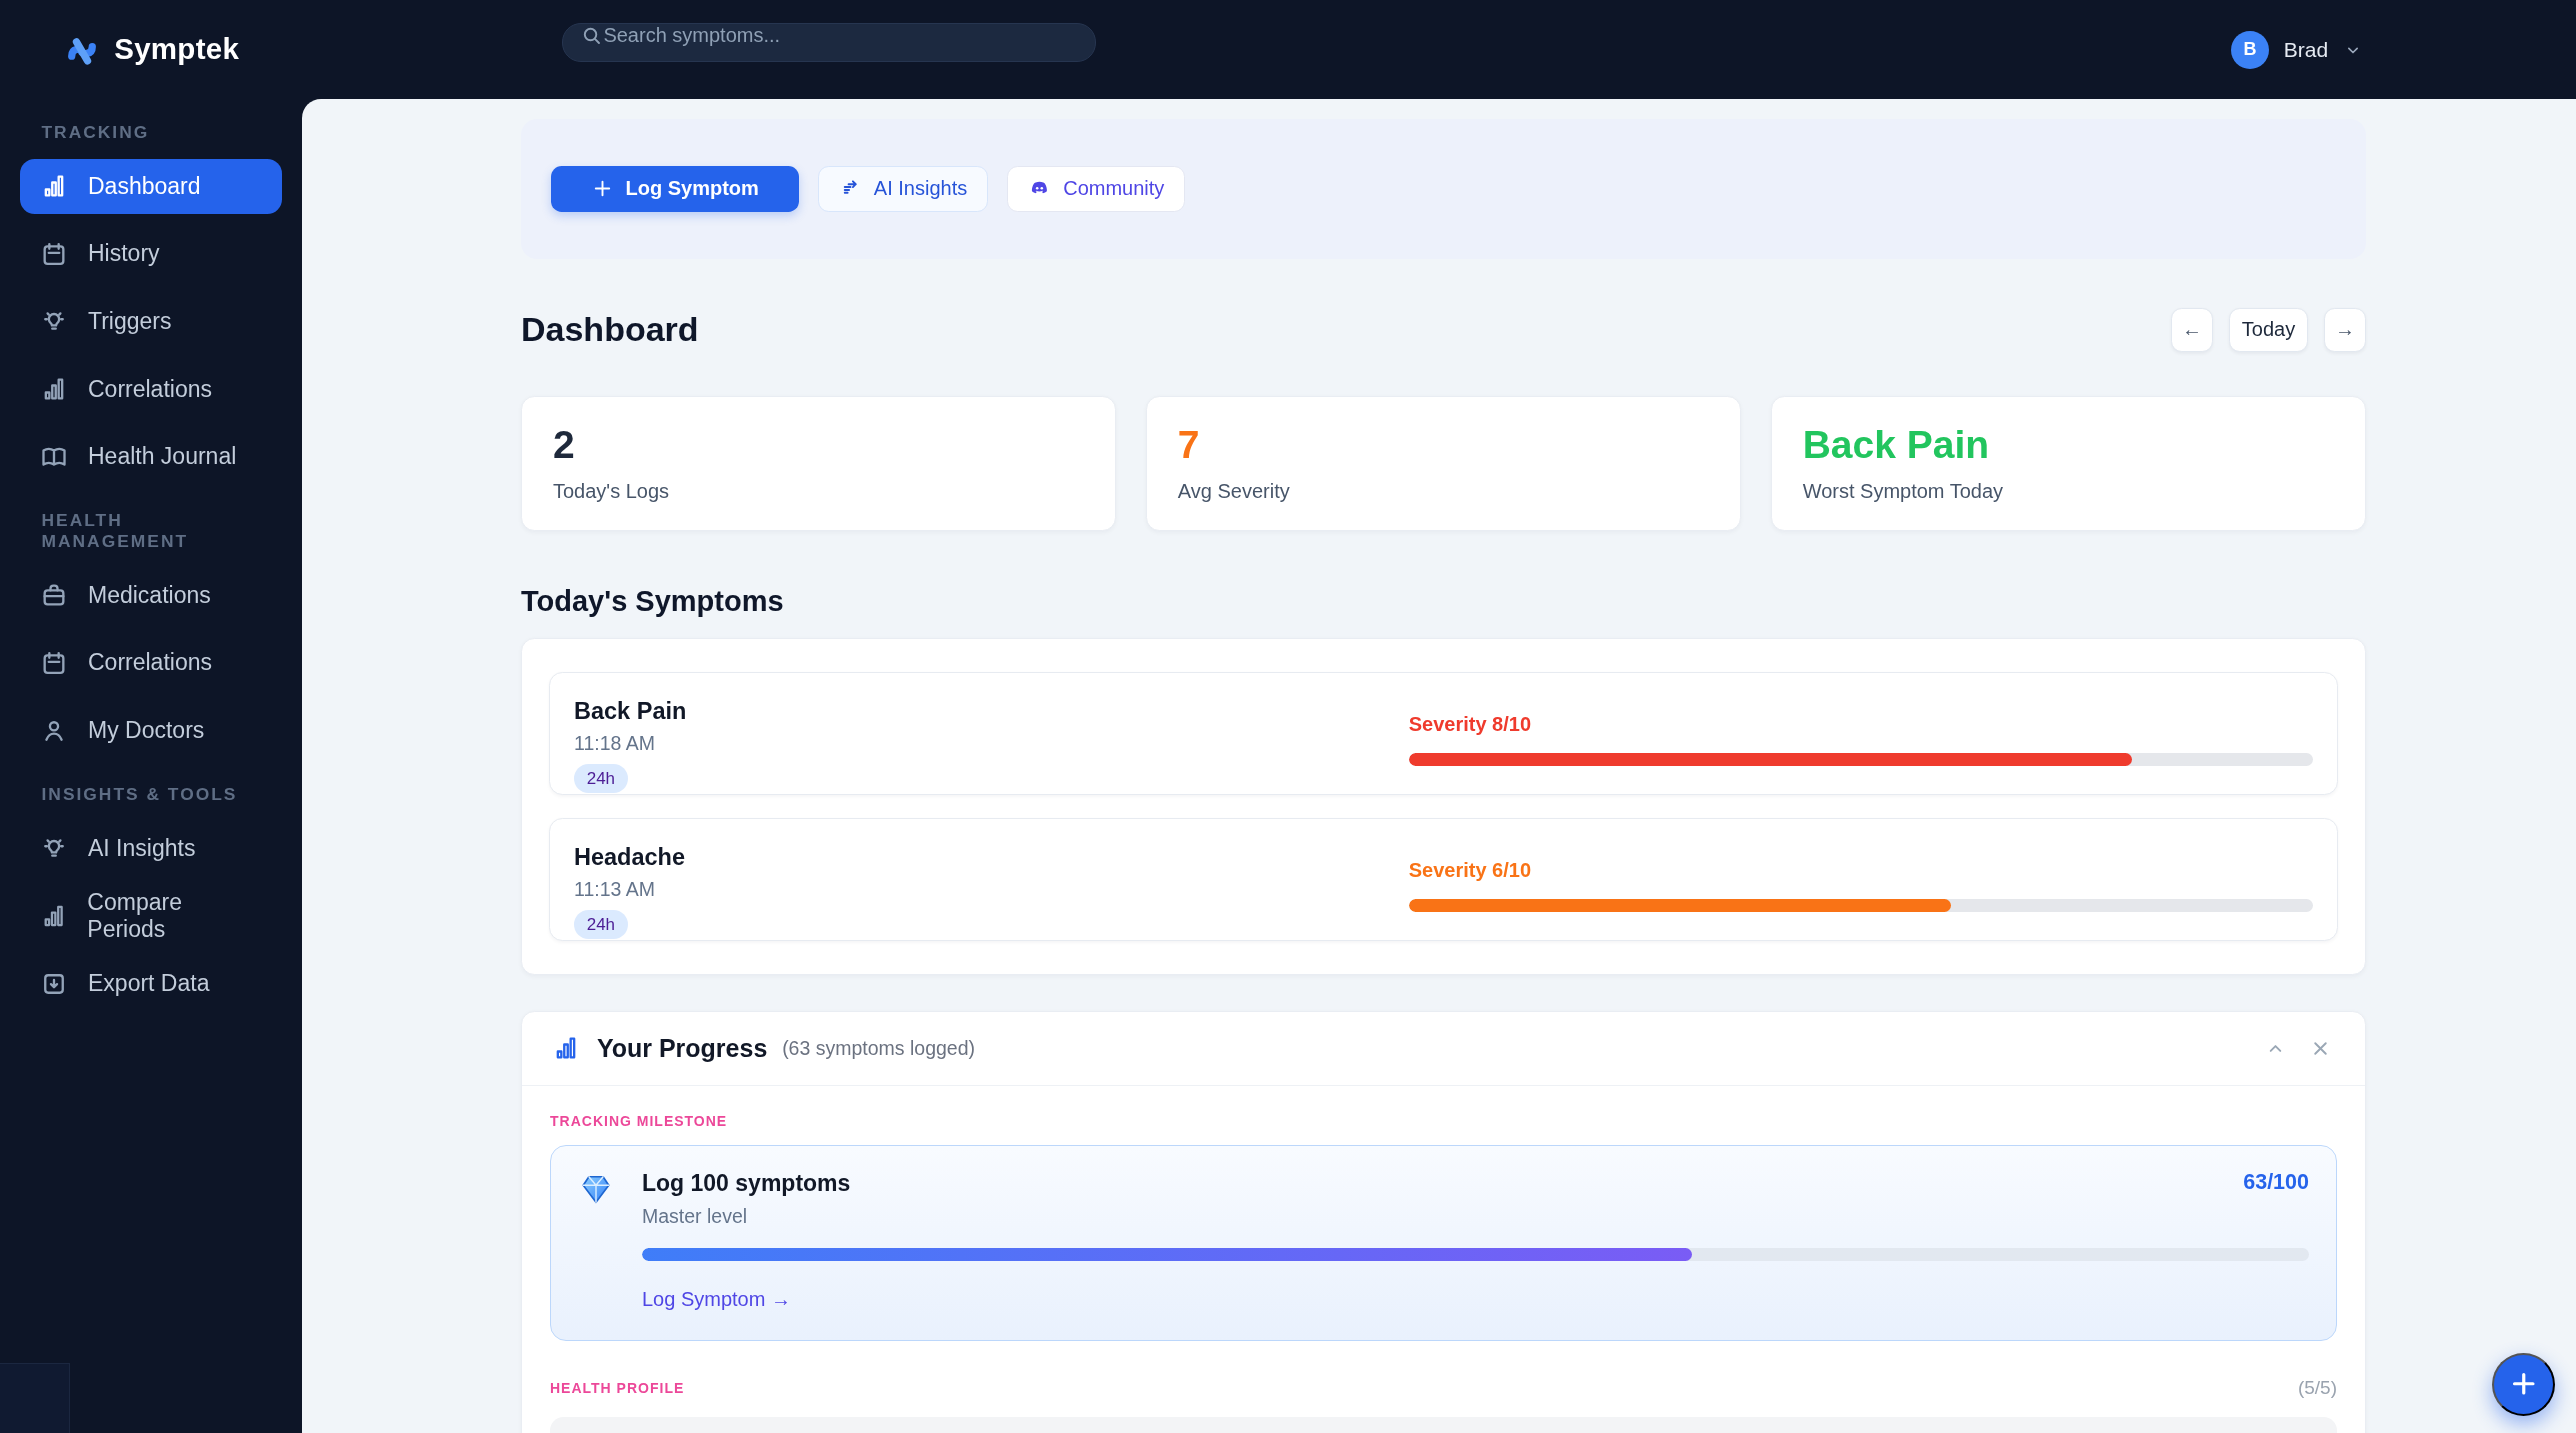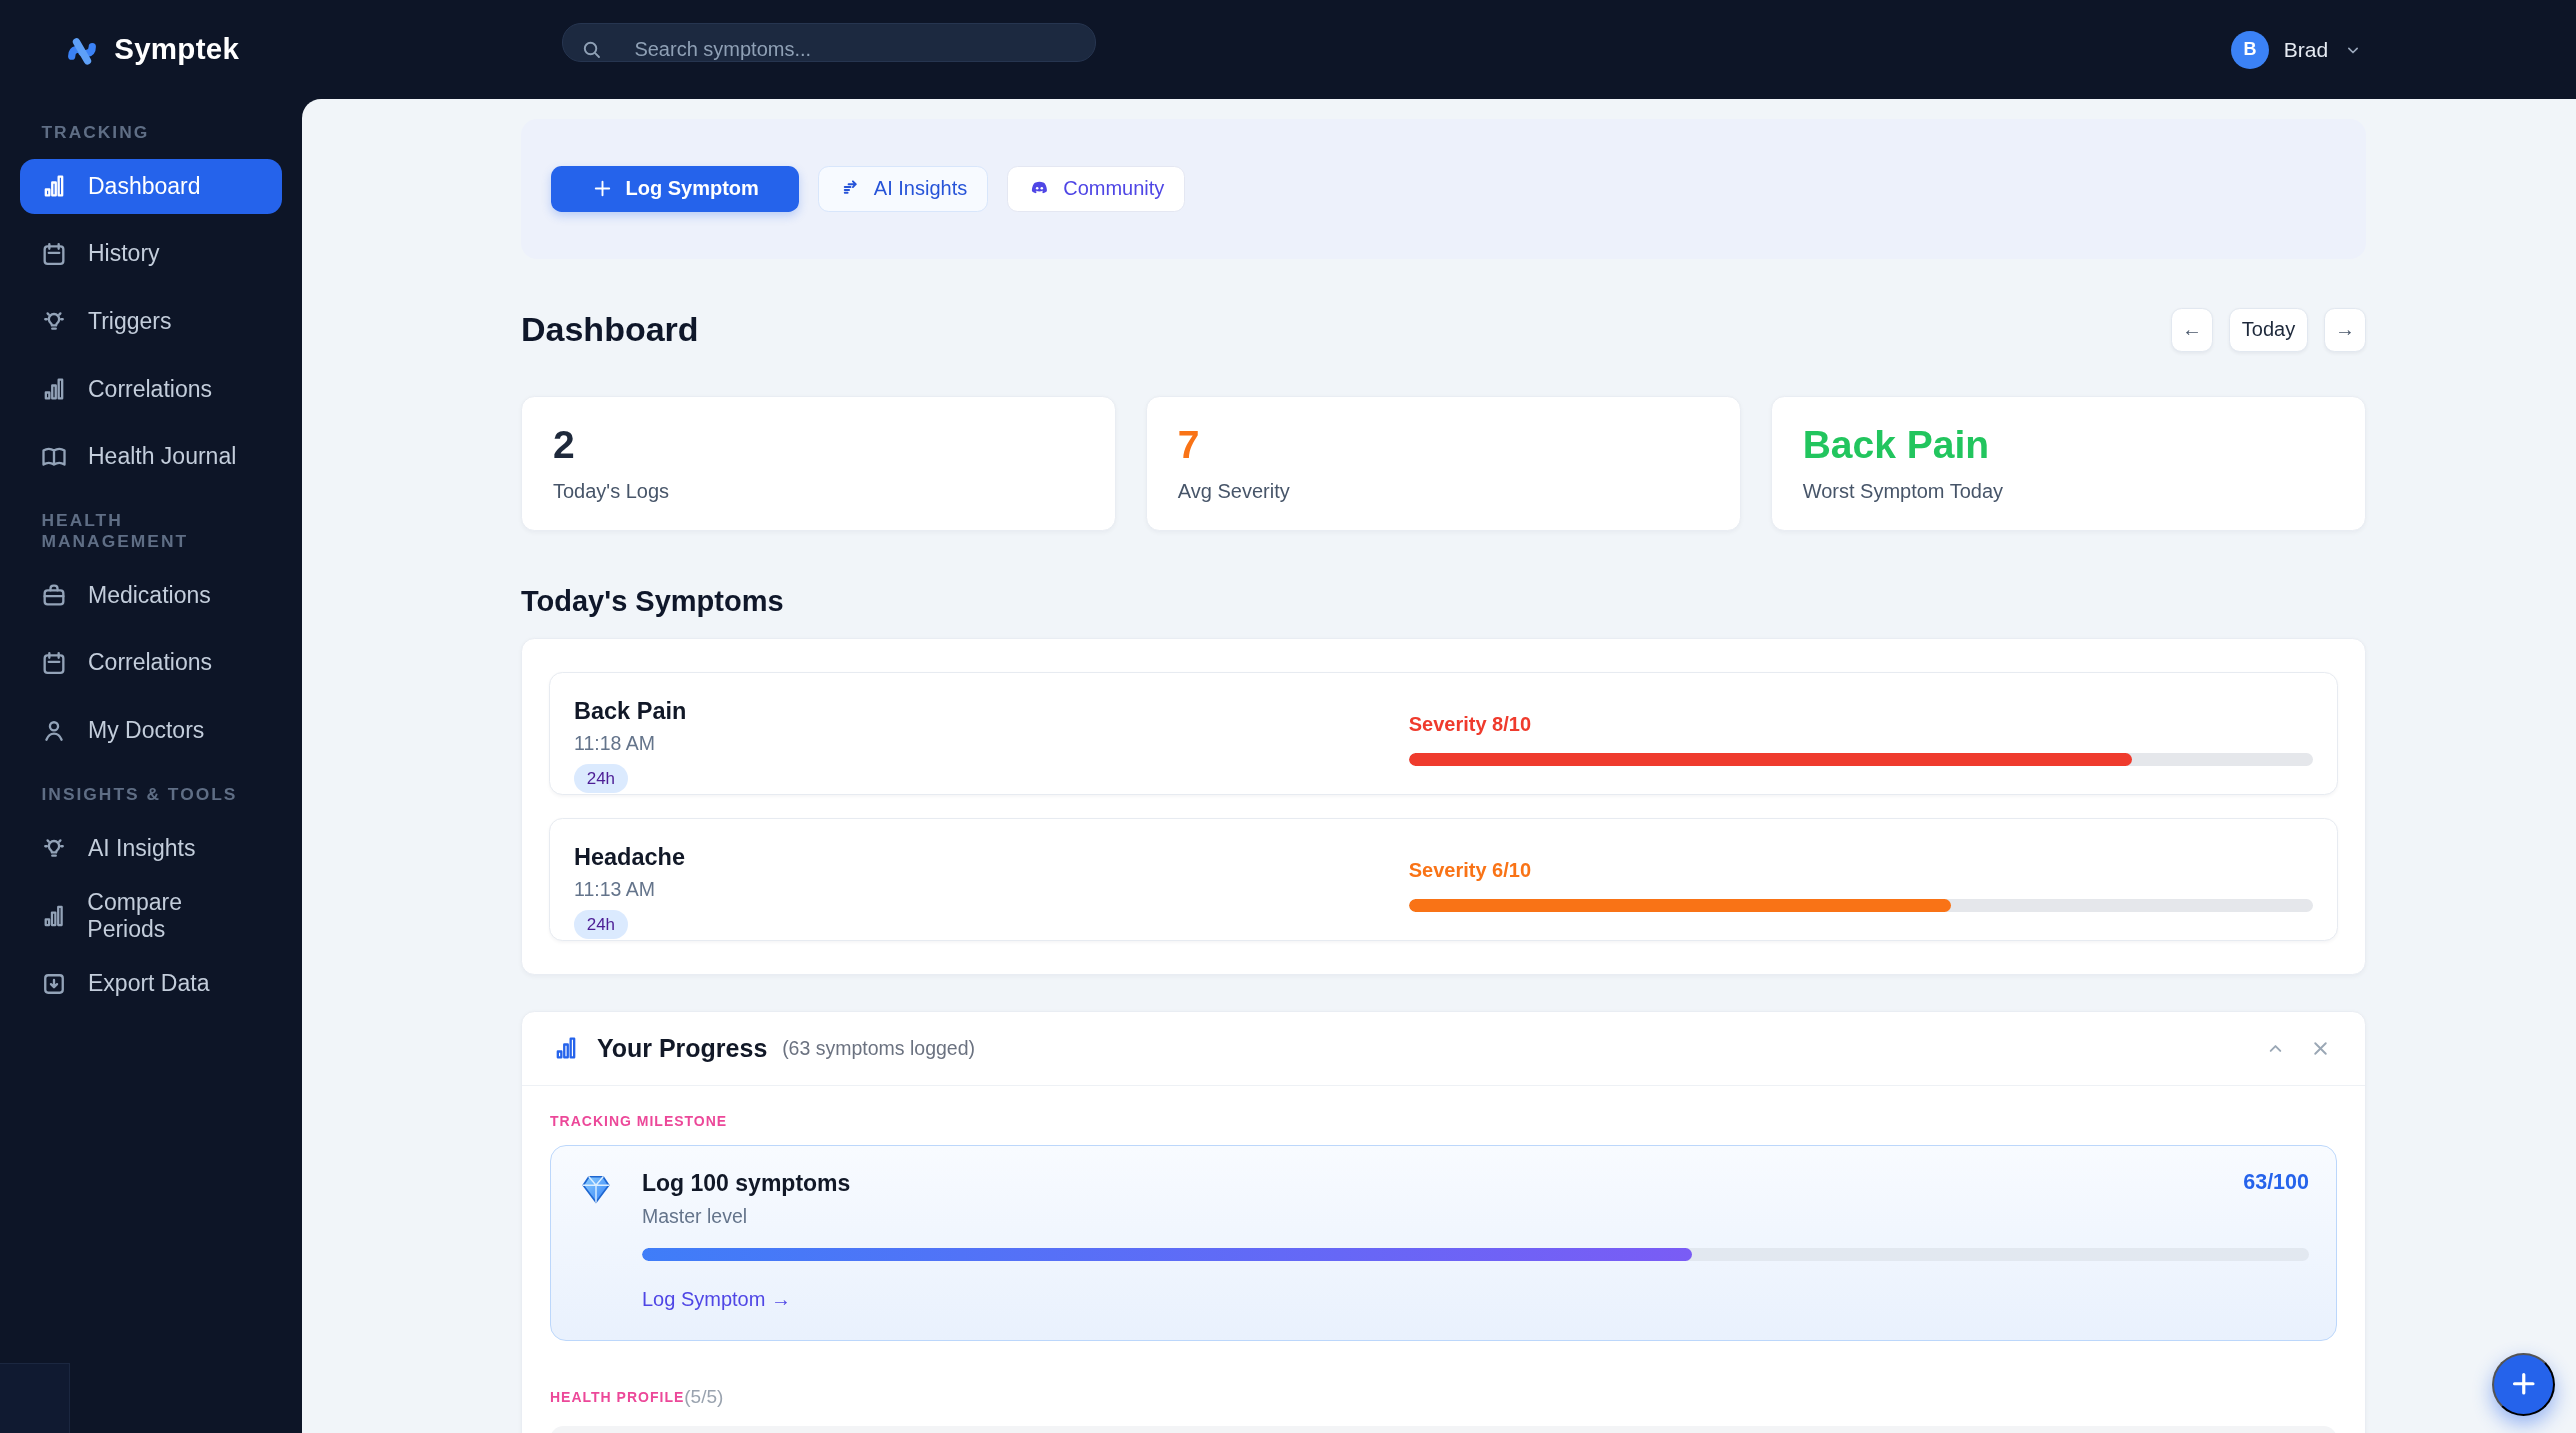--- a/index.html
+++ b/index.html
@@ -22,21 +22,21 @@
   .nav-item svg { width:28px; height:28px; stroke:#93a3b8; }
   .nav-item.active { background:#2563eb; color:#ffffff; }
   .nav-item.active svg { stroke:#ffffff; }
   .corner-box { position:absolute; left:0; bottom:0; width:70px; height:71px;
                 background:#101a31; border-top:1.3px solid #1b2740; border-right:1.3px solid #1b2740; }
 
   
   .topbar { position:absolute; left:302px; right:0; top:0; height:99px; background:#0d1527; }
   .search-box { position:absolute; left:260px; top:23px; width:534px; height:39px;
                 background:#1c2940; border:1.3px solid #263550; border-radius:19px;
-                display:flex; align-items:flex-end; gap:31px; padding:0 17.4px; }
+                display:flex; align-items:flex-start; gap:0; padding:0 17.4px; }
   .search-box svg { width:23px; height:23px; stroke:#8fa0b5; flex:none; }
   .search-box input { background:transparent; border:none; outline:none; color:#cdd8e6;
                       font-size:20px; width:100%; font-family:inherit; }
   .search-box input::placeholder { color:#8fa0b5; }
   .user-chip { position:absolute; right:213px; top:0; height:99px; display:flex;
                align-items:center; gap:14.8px; cursor:pointer; }
   .avatar { width:38px; height:38px; border-radius:50%; background:#3b82f6; color:#fff;
             display:flex; align-items:center; justify-content:center; font-size:18px; font-weight:600; }
   .user-name { color:#e5eaf2; font-size:21px; font-weight:500; }
   .user-chip svg { width:20px; height:20px; stroke:#9aa7bb; }
@@ -115,21 +115,21 @@
   .milestone-main { flex:1; margin-left:29px; }
   .milestone-head { display:flex; justify-content:space-between; align-items:flex-start; }
   .milestone-title { font-size:23px; font-weight:700; color:#111827; }
   .milestone-level { font-size:19.5px; color:#64748b; margin-top:8px; }
   .milestone-count { font-size:21.5px; font-weight:700; color:#2563eb; }
   .milestone-bar { margin-top:20px; height:13.4px; background:#e2e8f0; border-radius:670px; overflow:hidden; }
   .milestone-fill { height:100%; border-radius:670px;
                     background:linear-gradient(90deg,#3f7df8 0%,#7a5cf5 100%); }
   .milestone-cta { margin-top:27px; font-size:20px; font-weight:500; color:#4f46e5; cursor:pointer;
                    display:inline-block; }
-  .hp-row { margin-top:45px; display:flex; align-items:center; justify-content:flex-start; }
+  .hp-row { margin-top:36px; display:flex; align-items:center; justify-content:space-between; }
   .hp-count { font-size:19px; color:#9aa3af; }
   .hp-card { margin-top:17.4px; background:#f3f4f6; border-radius:13.4px; padding:25.5px 23px; height:148px; }
 
   .fab { position:absolute; right:21px; bottom:17.4px; width:63px; height:63px; border-radius:50%;
          background:#2563eb; display:flex; align-items:center; justify-content:center;
          box-shadow:0 8px 19px rgba(37,99,235,.45); cursor:pointer; z-index:10; }
   .fab svg { width:29.5px; height:29.5px; stroke:#fff; }
 
   svg { fill:none; stroke-width:2; stroke-linecap:round; stroke-linejoin:round; }
 </style>

